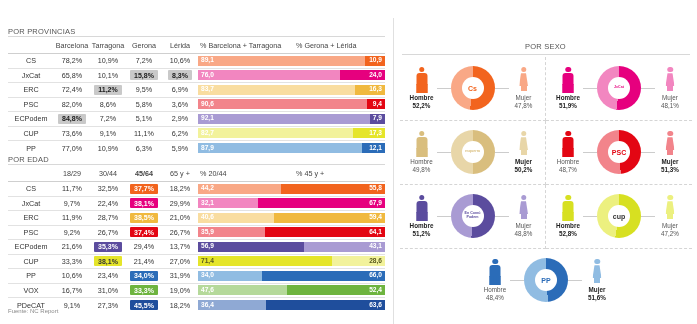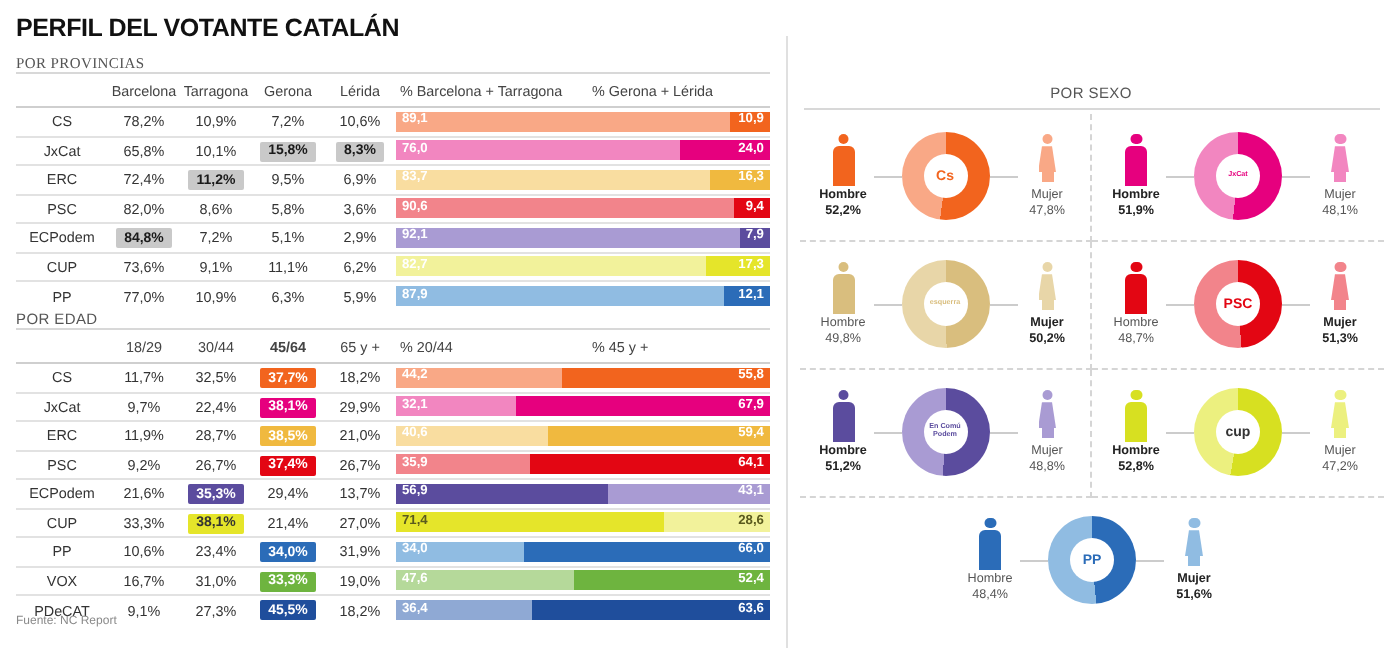--- a/index.html
+++ b/index.html
@@ -17,21 +17,21 @@
 
   .main-title {
     position: absolute; left: 8px; top: 7px;
     font-size: 12.5px; font-weight: bold; color: #111;
     letter-spacing: -0.2px;
   }
   .section-label {
     position: absolute; left: 8px;
     font-size: 7.5px; color: #555; letter-spacing: 0.2px;
   }
-  #lbl-prov { top: 27px; font-family: Liberation Serif, serif; }
+  #lbl-prov { top: 27px; }
   #lbl-edad { top: 155px; }
 
   .divider {
     position: absolute; left: 8px; width: 377px; height: 1px;
     background: #d8d8d8;
   }
   #div-prov { top: 36px; }
   #div-edad { top: 164px; }
 
   table.grid {
@@ -172,21 +172,20 @@
     font-size: 5.5px; color: #a0a0a0;
   }
 </style>
 </head>
 <body>
 
 <div id="root">
 
   <div id="left">
 
-    <div class="main-title">PERFIL DEL VOTANTE CATALÁN</div>
 
     <div class="section-label" id="lbl-prov">POR PROVINCIAS</div>
     <div class="divider" id="div-prov"></div>
     <table class="grid" id="tbl-prov">
       <thead>
           <tr>
             <th class="c-party" style="width: 46px;"></th>
             <th class="" style="width: 36px;">Barcelona</th>
             <th class="" style="width: 36px;">Tarragona</th>
             <th class="" style="width: 36px;">Gerona</th>

